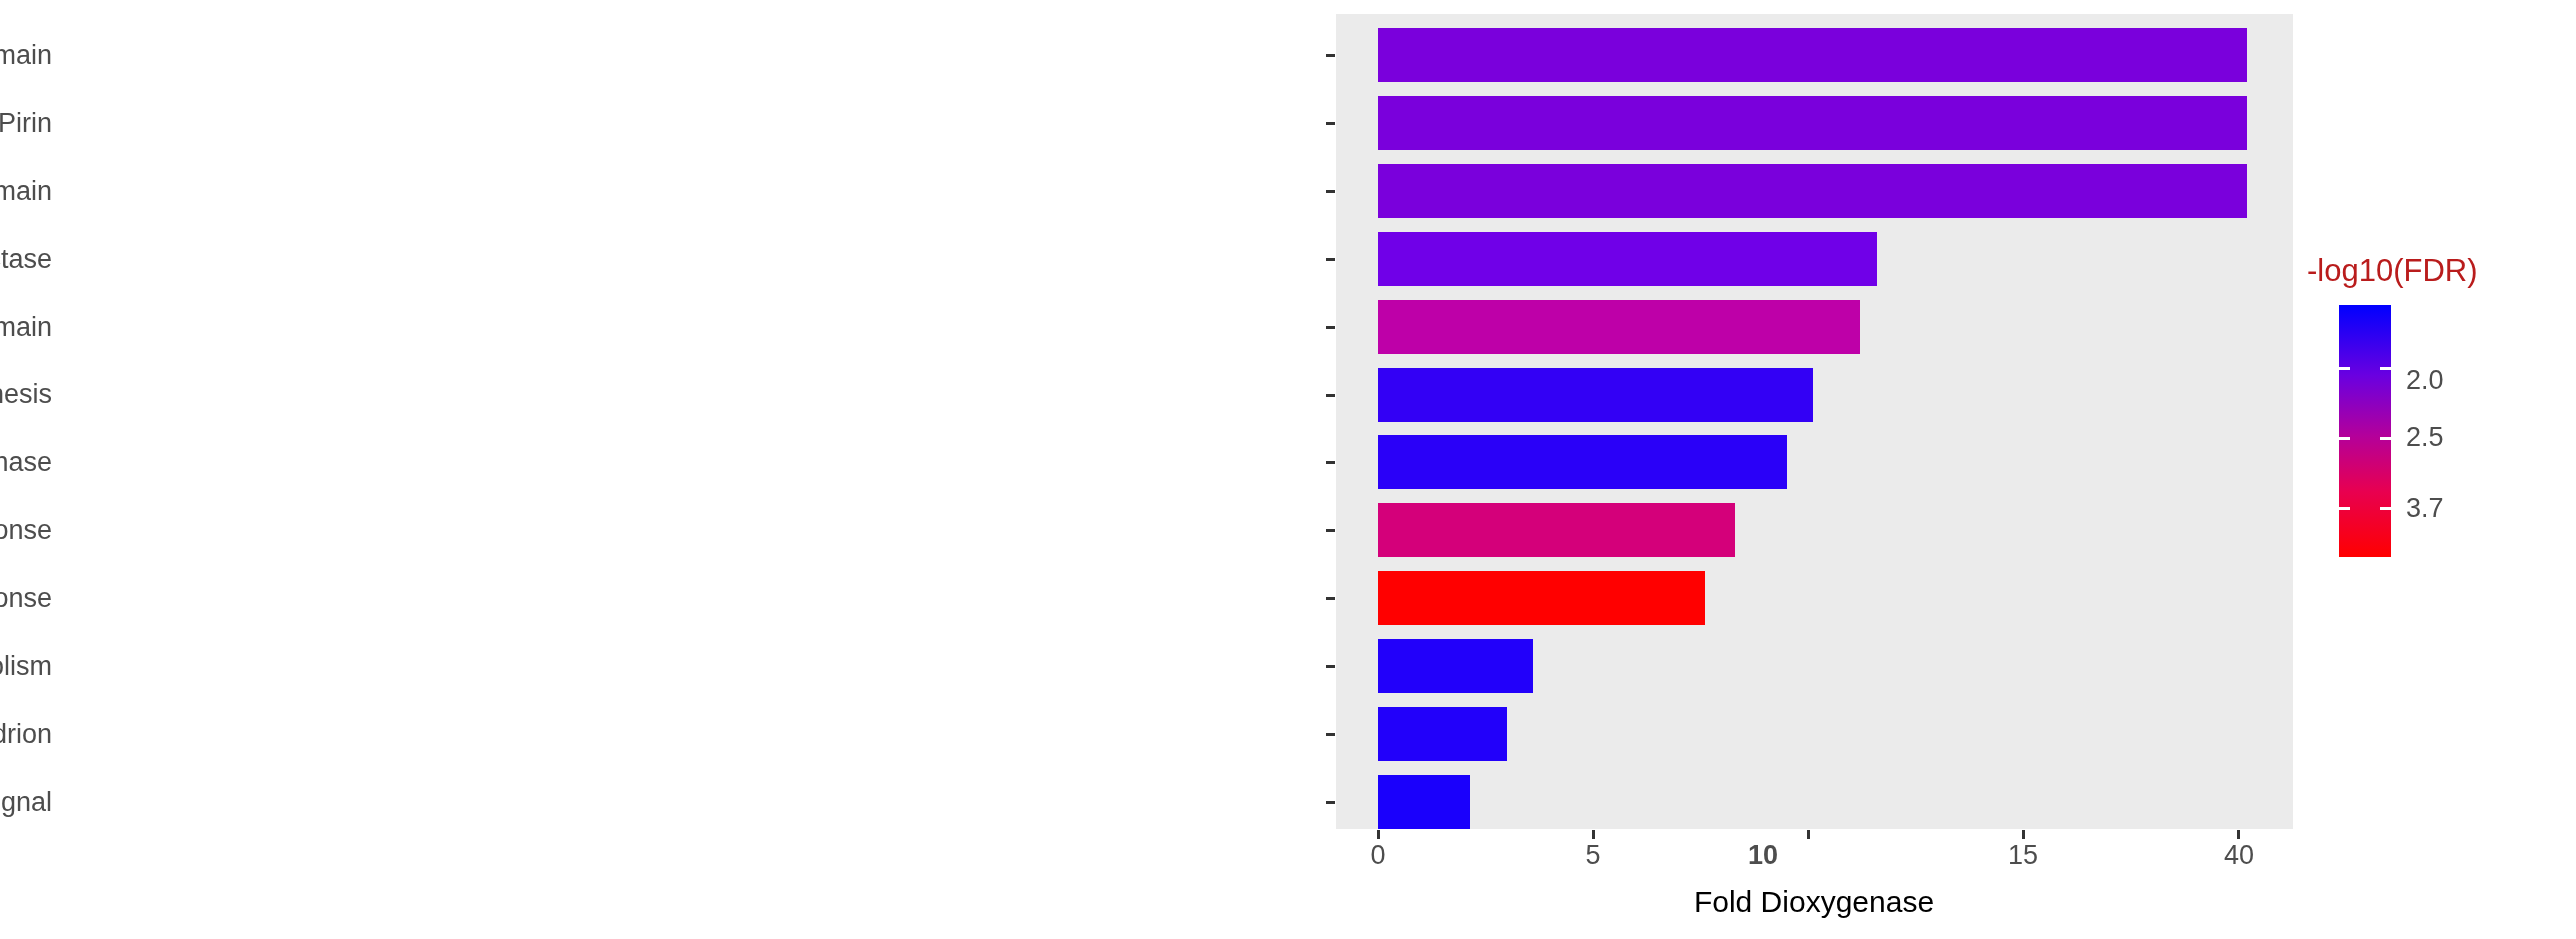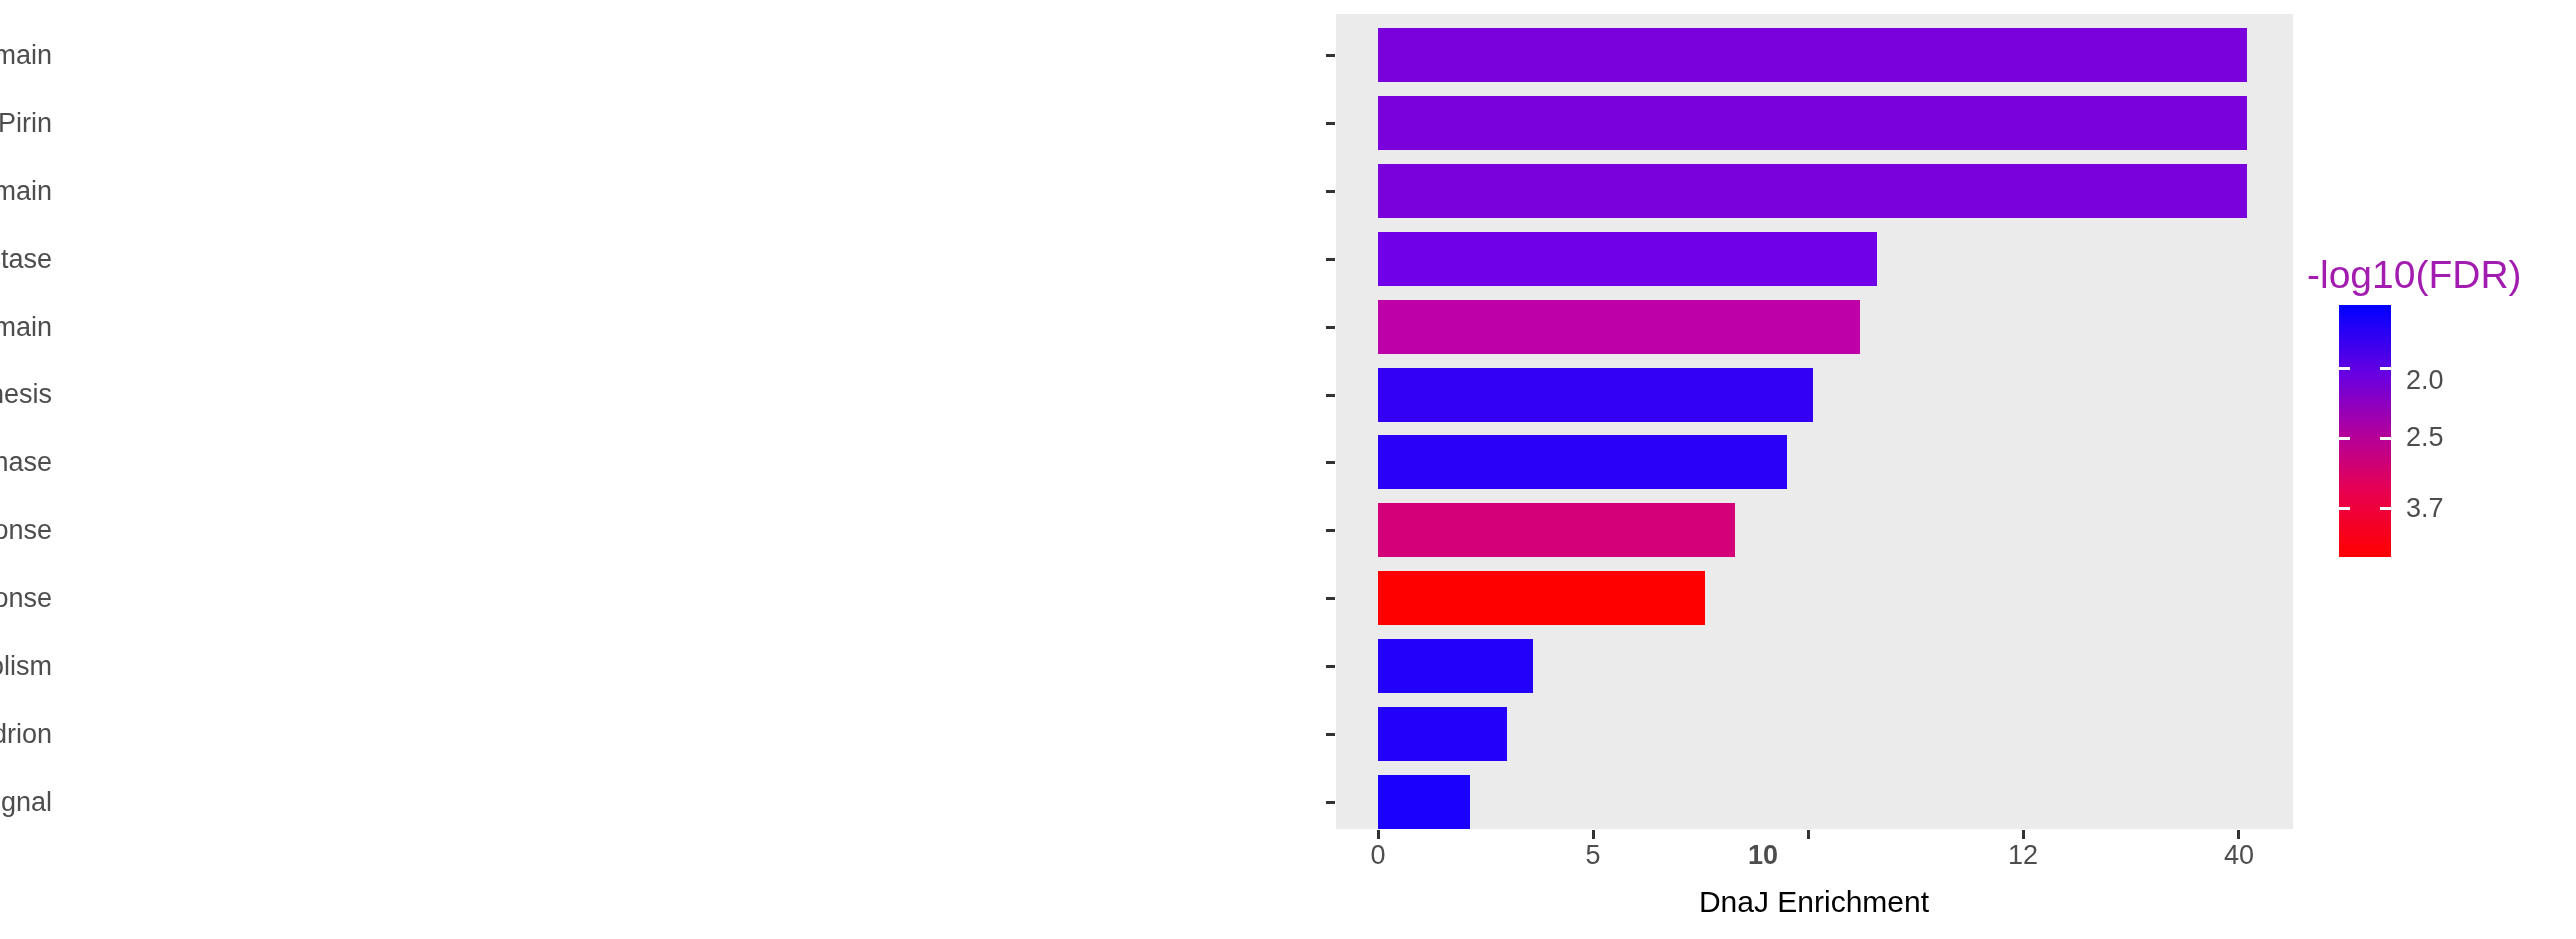--- a/index.html
+++ b/index.html
@@ -105,22 +105,22 @@
     position: absolute;
     left: 2307px;
     top: 255px;
     width: 269px;
     height: 316px;
   }
   #legend-title {
     position: absolute;
     left: 0;
     top: 0;
-    font-size: 39px;
-    color: #a21caf;
+    font-size: 31px;
+    color: #b91c1c;
     white-space: nowrap;
     line-height: 1;
   }
   #legend-bar {
     position: absolute;
     left: 32px;
     top: 50px;
     width: 52px;
     height: 252px;
   }
@@ -214,25 +214,25 @@
     </div>
 
   <div id="x-axis">
       <div class="xtick-mark" style="left: 1377px;"></div>
       <div class="xtick-label" style="left: 1378px;">0</div>
       <div class="xtick-mark" style="left: 1592px;"></div>
       <div class="xtick-label" style="left: 1593px;">5</div>
       <div class="xtick-mark" style="left: 1807px;"></div>
       <div class="xtick-label" style="left: 1763px; font-weight: bold;">10</div>
       <div class="xtick-mark" style="left: 2022px;"></div>
-      <div class="xtick-label" style="left: 2023px;">12</div>
+      <div class="xtick-label" style="left: 2023px;">15</div>
       <div class="xtick-mark" style="left: 2237px;"></div>
       <div class="xtick-label" style="left: 2239px;">40</div>
     </div>
-  <div id="x-axis-title">DnaJ Enrichment</div>
+  <div id="x-axis-title">Fold Dioxygenase</div>
 
   <div id="legend">
     <div id="legend-title">-log10(FDR)</div>
     <div id="legend-bar" style="background: linear-gradient(rgb(0, 0, 255) 0%, rgb(106, 0, 224) 28%, rgb(180, 0, 154) 52%, rgb(232, 0, 80) 74%, rgb(255, 0, 0) 100%);">
         <div class="legend-tick left" style="top: 62px;"></div>
         <div class="legend-tick right" style="top: 62px;"></div>
         <div class="legend-tick left" style="top: 132px;"></div>
         <div class="legend-tick right" style="top: 132px;"></div>
         <div class="legend-tick left" style="top: 202px;"></div>
         <div class="legend-tick right" style="top: 202px;"></div>

